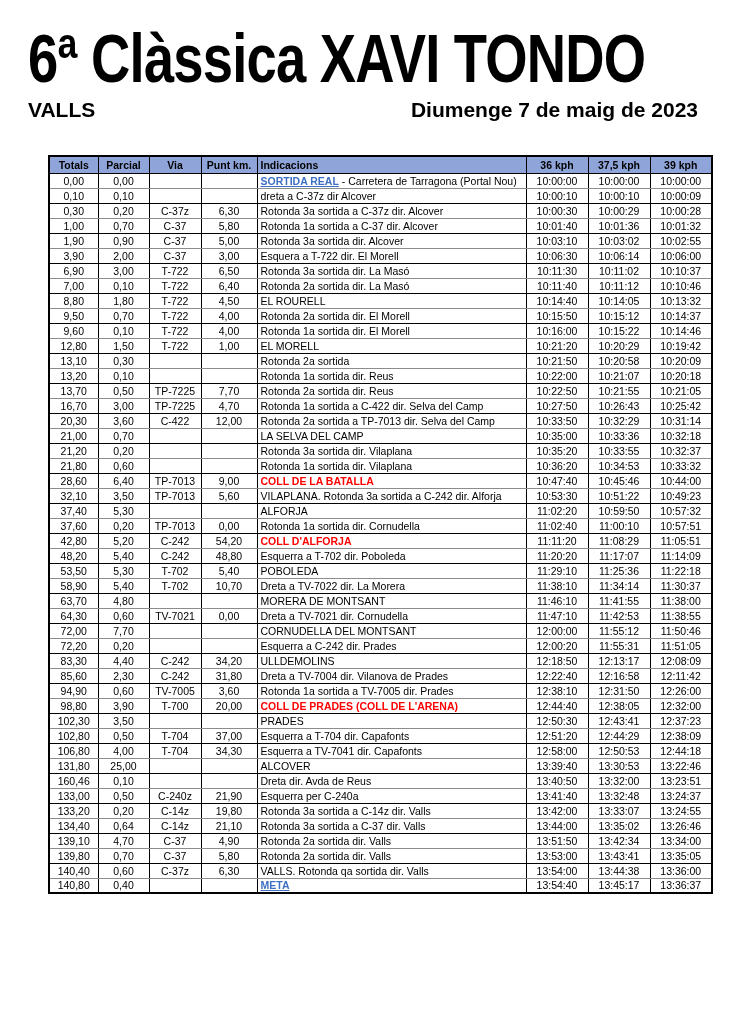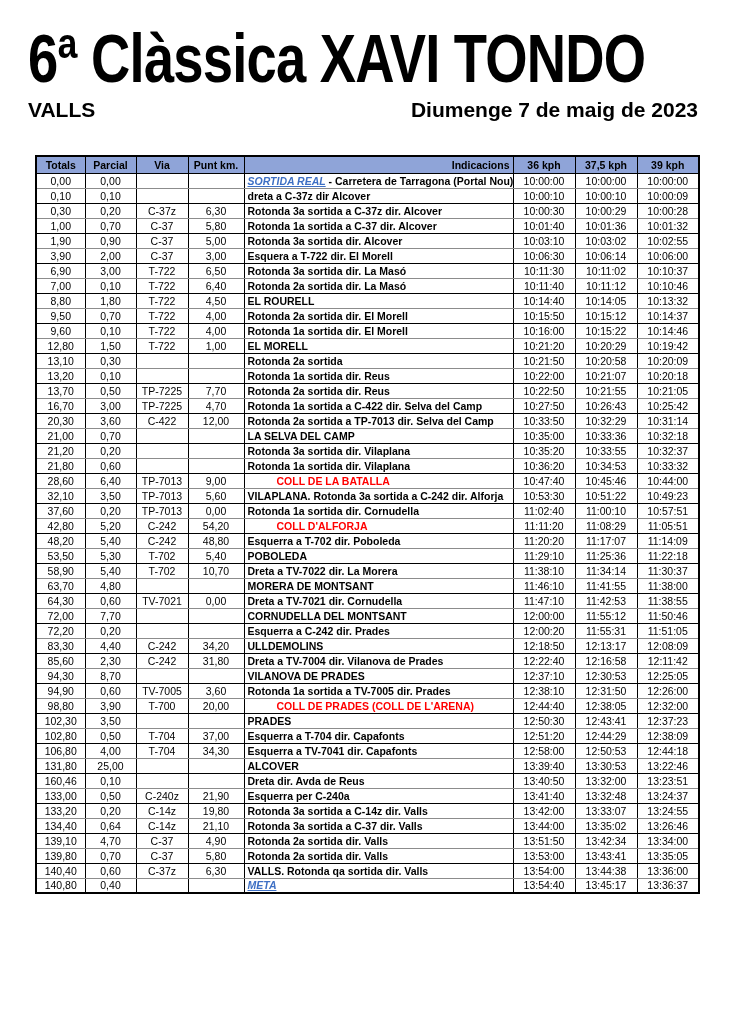--- a/index.html
+++ b/index.html
@@ -20,46 +20,46 @@
     white-space:nowrap;letter-spacing:-1px;
     transform:scaleX(0.80);transform-origin:left top;
   }
   .subtitle-row{
     position:absolute;left:28px;top:98px;width:670px;
     display:flex;justify-content:space-between;align-items:baseline;
     font-size:21px;font-weight:bold;
   }
 
   table.route{
-    position:absolute;left:35px;top:155px;width:663px;
+    position:absolute;left:48px;top:155px;width:663px;
     border-collapse:collapse;table-layout:fixed;
     font-size:10.5px;border:2px solid var(--grid-dark);
   }
   table.route th, table.route td{
     border-left:1px solid var(--grid-dark);
     border-right:1px solid var(--grid-dark);
     overflow:hidden;white-space:nowrap;
     height:15px;padding:0 3px;vertical-align:middle;
   }
   table.route thead th{
     background:var(--header-bg);
     border-bottom:1px solid var(--grid-dark);
     font-weight:bold;text-align:center;height:17px;font-size:10.5px;
   }
-  table.route thead th.col-ind{text-align:right;margin-left:12px;}
+  table.route thead th.col-ind{text-align:left;margin-left:12px;}
   tbody tr td{border-bottom:1px solid var(--grid-dark);}
   tbody tr:nth-child(odd) td{border-bottom:1px solid var(--grid-light);}
   tbody tr:last-child td{border-bottom:none;}
   .col-totals,.col-parcial,.col-via,.col-km{text-align:center;}
   .col-time{text-align:center;}
   .col-ind{text-align:left;}
-  .seg-n{font-weight:bold;color:#000;}
-  .seg-b{font-weight:bold;color:#000;}
-  .seg-r{font-weight:bold;color:var(--alert-red);margin-left:29px;}
-  .seg-link{font-weight:bold;color:var(--link-blue);text-decoration:underline;font-style:italic;}
+  .seg-n{font-weight:normal;color:#000;}
+  .seg-b{font-weight:normal;color:#000;}
+  .seg-r{font-weight:bold;color:var(--alert-red);}
+  .seg-link{font-weight:bold;color:var(--link-blue);text-decoration:underline;}
 </style>
 </head>
 <body>
 
 <div class="page">
 
   <div class="event-title">6ª Clàssica XAVI TONDO</div>
 
   <div class="subtitle-row">
     <span>VALLS</span>
@@ -304,20 +304,30 @@
           <td class="col-totals">32,10</td>
           <td class="col-parcial">3,50</td>
           <td class="col-via">TP-7013</td>
           <td class="col-km">5,60</td>
           <td class="col-ind"><span class="seg-b">VILAPLANA</span><span class="seg-n">. Rotonda 3a sortida a C-242 dir. Alforja</span></td>
           <td class="col-time">10:53:30</td>
           <td class="col-time">10:51:22</td>
           <td class="col-time">10:49:23</td>
         </tr>
         <tr>
+          <td class="col-totals">37,40</td>
+          <td class="col-parcial">5,30</td>
+          <td class="col-via"></td>
+          <td class="col-km"></td>
+          <td class="col-ind"><span class="seg-b">ALFORJA</span></td>
+          <td class="col-time">11:02:20</td>
+          <td class="col-time">10:59:50</td>
+          <td class="col-time">10:57:32</td>
+        </tr>
+        <tr>
           <td class="col-totals">37,60</td>
           <td class="col-parcial">0,20</td>
           <td class="col-via">TP-7013</td>
           <td class="col-km">0,00</td>
           <td class="col-ind"><span class="seg-n">Rotonda 1a sortida dir. Cornudella</span></td>
           <td class="col-time">11:02:40</td>
           <td class="col-time">11:00:10</td>
           <td class="col-time">10:57:51</td>
         </tr>
         <tr>
@@ -414,30 +424,20 @@
           <td class="col-totals">85,60</td>
           <td class="col-parcial">2,30</td>
           <td class="col-via">C-242</td>
           <td class="col-km">31,80</td>
           <td class="col-ind"><span class="seg-n">Dreta a TV-7004 dir. Vilanova de Prades</span></td>
           <td class="col-time">12:22:40</td>
           <td class="col-time">12:16:58</td>
           <td class="col-time">12:11:42</td>
         </tr>
         <tr>
-          <td class="col-totals">94,30</td>
-          <td class="col-parcial">8,70</td>
-          <td class="col-via"></td>
-          <td class="col-km"></td>
-          <td class="col-ind"><span class="seg-b">VILANOVA DE PRADES</span></td>
-          <td class="col-time">12:37:10</td>
-          <td class="col-time">12:30:53</td>
-          <td class="col-time">12:25:05</td>
-        </tr>
-        <tr>
           <td class="col-totals">94,90</td>
           <td class="col-parcial">0,60</td>
           <td class="col-via">TV-7005</td>
           <td class="col-km">3,60</td>
           <td class="col-ind"><span class="seg-n">Rotonda 1a sortida a TV-7005 dir. Prades</span></td>
           <td class="col-time">12:38:10</td>
           <td class="col-time">12:31:50</td>
           <td class="col-time">12:26:00</td>
         </tr>
         <tr>

